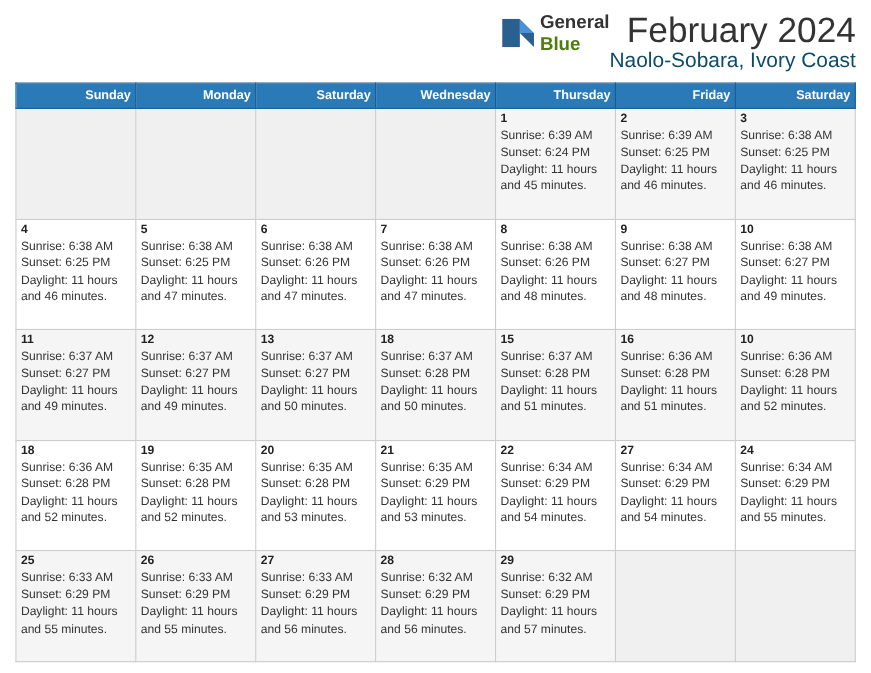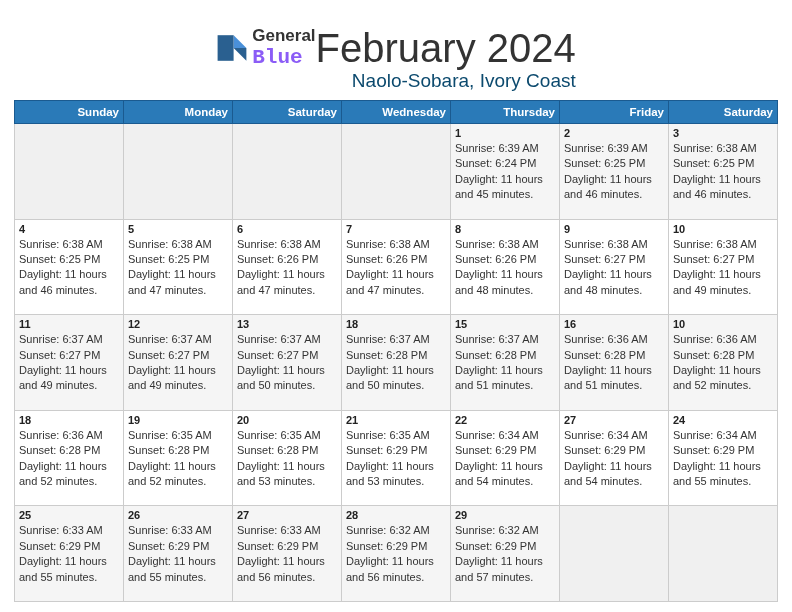--- a/index.html
+++ b/index.html
@@ -12,39 +12,38 @@
     }
     .page {
       width: 792px;
       height: 612px;
       padding: 10px 14px;
       display: flex;
       flex-direction: column;
     }
     .header {
       display: flex;
-      justify-content: center;
+      justify-content: flex-end;
       align-items: flex-start;
       margin-bottom: 8px;
-      margin-top: 16px;
     }
     .logo {
       display: flex;
       align-items: center;
       gap: 4px;
     }
     .logo-icon {
       width: 32px;
       height: 32px;
     }
     .title-block {
       text-align: right;
     }
     .month-title {
-      font-size: 40px;
+      font-size: 32px;
       font-weight: 300;
       color: #333;
       line-height: 1.1;
     }
     .location {
       font-size: 19px;
       color: #0c4a6e;
     }
     .calendar {
       flex: 1;
@@ -98,21 +97,21 @@
 <div class="page">
   <div class="header">
     <div class="logo">
       <svg class="logo-icon" viewBox="0 0 40 40">
         <polygon points="22,4 38,20 22,20" fill="#4a90d9"></polygon>
         <polygon points="22,20 38,20 38,36" fill="#2a6090"></polygon>
         <rect x="2" y="4" width="20" height="32" fill="#2a6090"></rect>
       </svg>
       <div>
         <div style="font-size:17px;font-weight:bold;color:#333;">General</div>
-        <div style="font-size:21px;font-weight:bold;color:#8b5cf6;font-family:Liberation Mono, monospace;">Blue</div>
+        <div style="font-size:17px;font-weight:bold;color:#4d7c0f;">Blue</div>
       </div>
     </div>
     <div class="title-block">
       <div class="month-title">February 2024</div>
       <div class="location">Naolo-Sobara, Ivory Coast</div>
     </div>
   </div>
 
   <table class="calendar">
     <thead>

